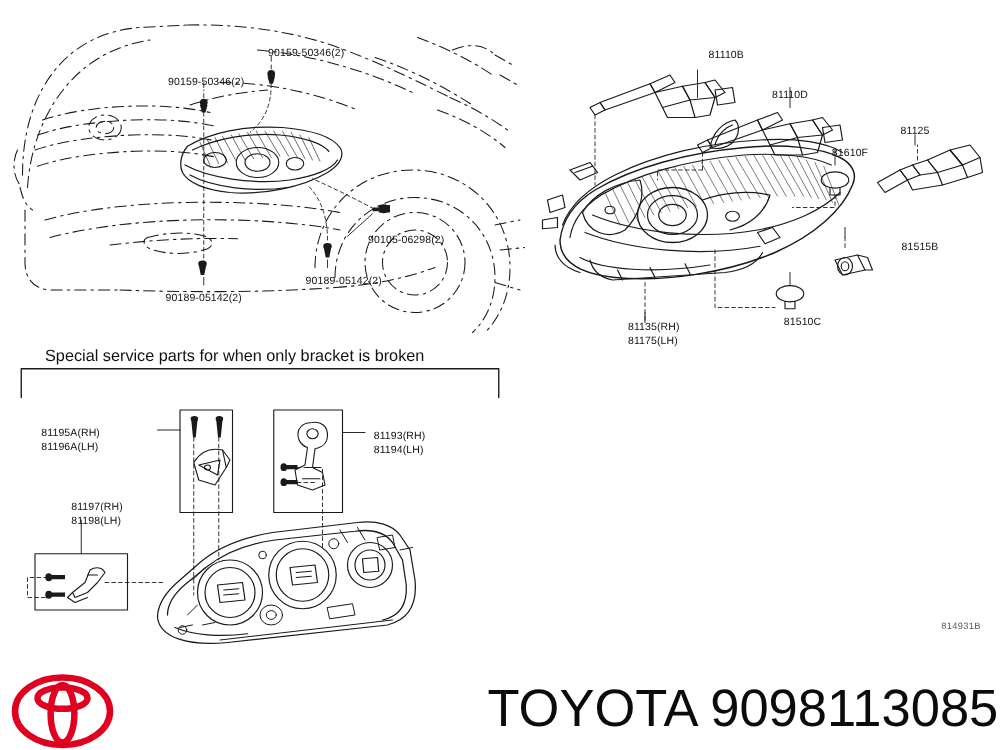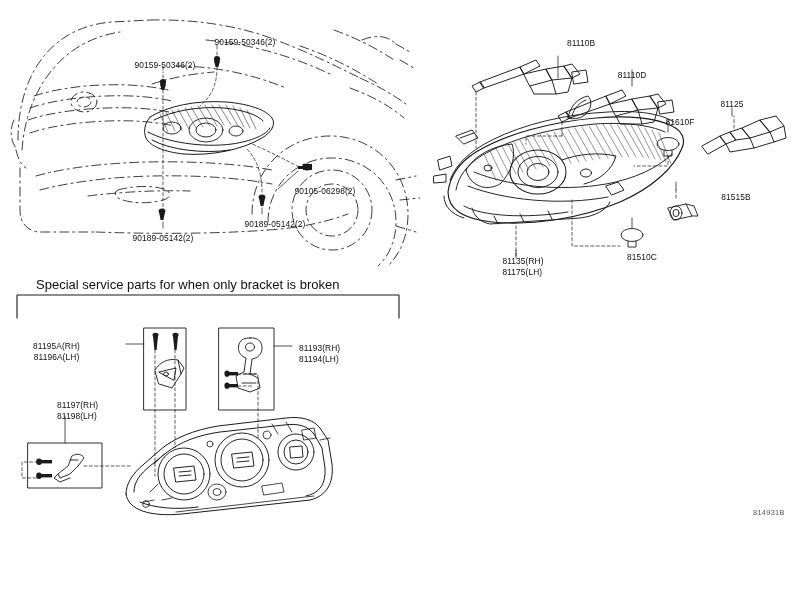--- a/index.html
+++ b/index.html
@@ -392,23 +392,33 @@
       </g>
 
       <g stroke-width="0.75">
         <path d="M112,56 L130,56"></path>
         <path d="M260,58 L278,58"></path>
         <path d="M51,128 L51,155"></path>
       </g>
     </g>
   </svg>
 
-  <div class="lbl" style="left:80px;top:341px;text-align:center;transform:translateX(-100%);">81195A(RH)
+  <div class="lbl" style="left:80px;top:341px;text-align:left;transform:translateX(-100%);">81195A(RH)
 81196A(LH)</div>
   <div class="lbl" style="left:299px;top:343px;">81193(RH)
 81194(LH)</div>
   <div class="lbl" style="left:57px;top:400px;">81197(RH)
 81198(LH)</div>
 
-  <div class="diagcode" style="left:753px;top:508px;">814931B</div>
-
+  <div class="diagcode" style="left:753px;top:496px;">814931B</div>
+
+  <div class="footer">
+    <svg class="logo" width="84" height="62" viewBox="0 0 84 62">
+      <g fill="none" stroke="#e00020" stroke-width="5.2">
+        <ellipse cx="42" cy="31" rx="38" ry="27"></ellipse>
+        <ellipse cx="42" cy="20.5" rx="20" ry="8.5"></ellipse>
+        <ellipse cx="42" cy="33" rx="9.5" ry="23"></ellipse>
+      </g>
+    </svg>
+    <div class="footer-text">TOYOTA 9098113085</div>
+  </div>
 
 </div>
 
 </body></html>

